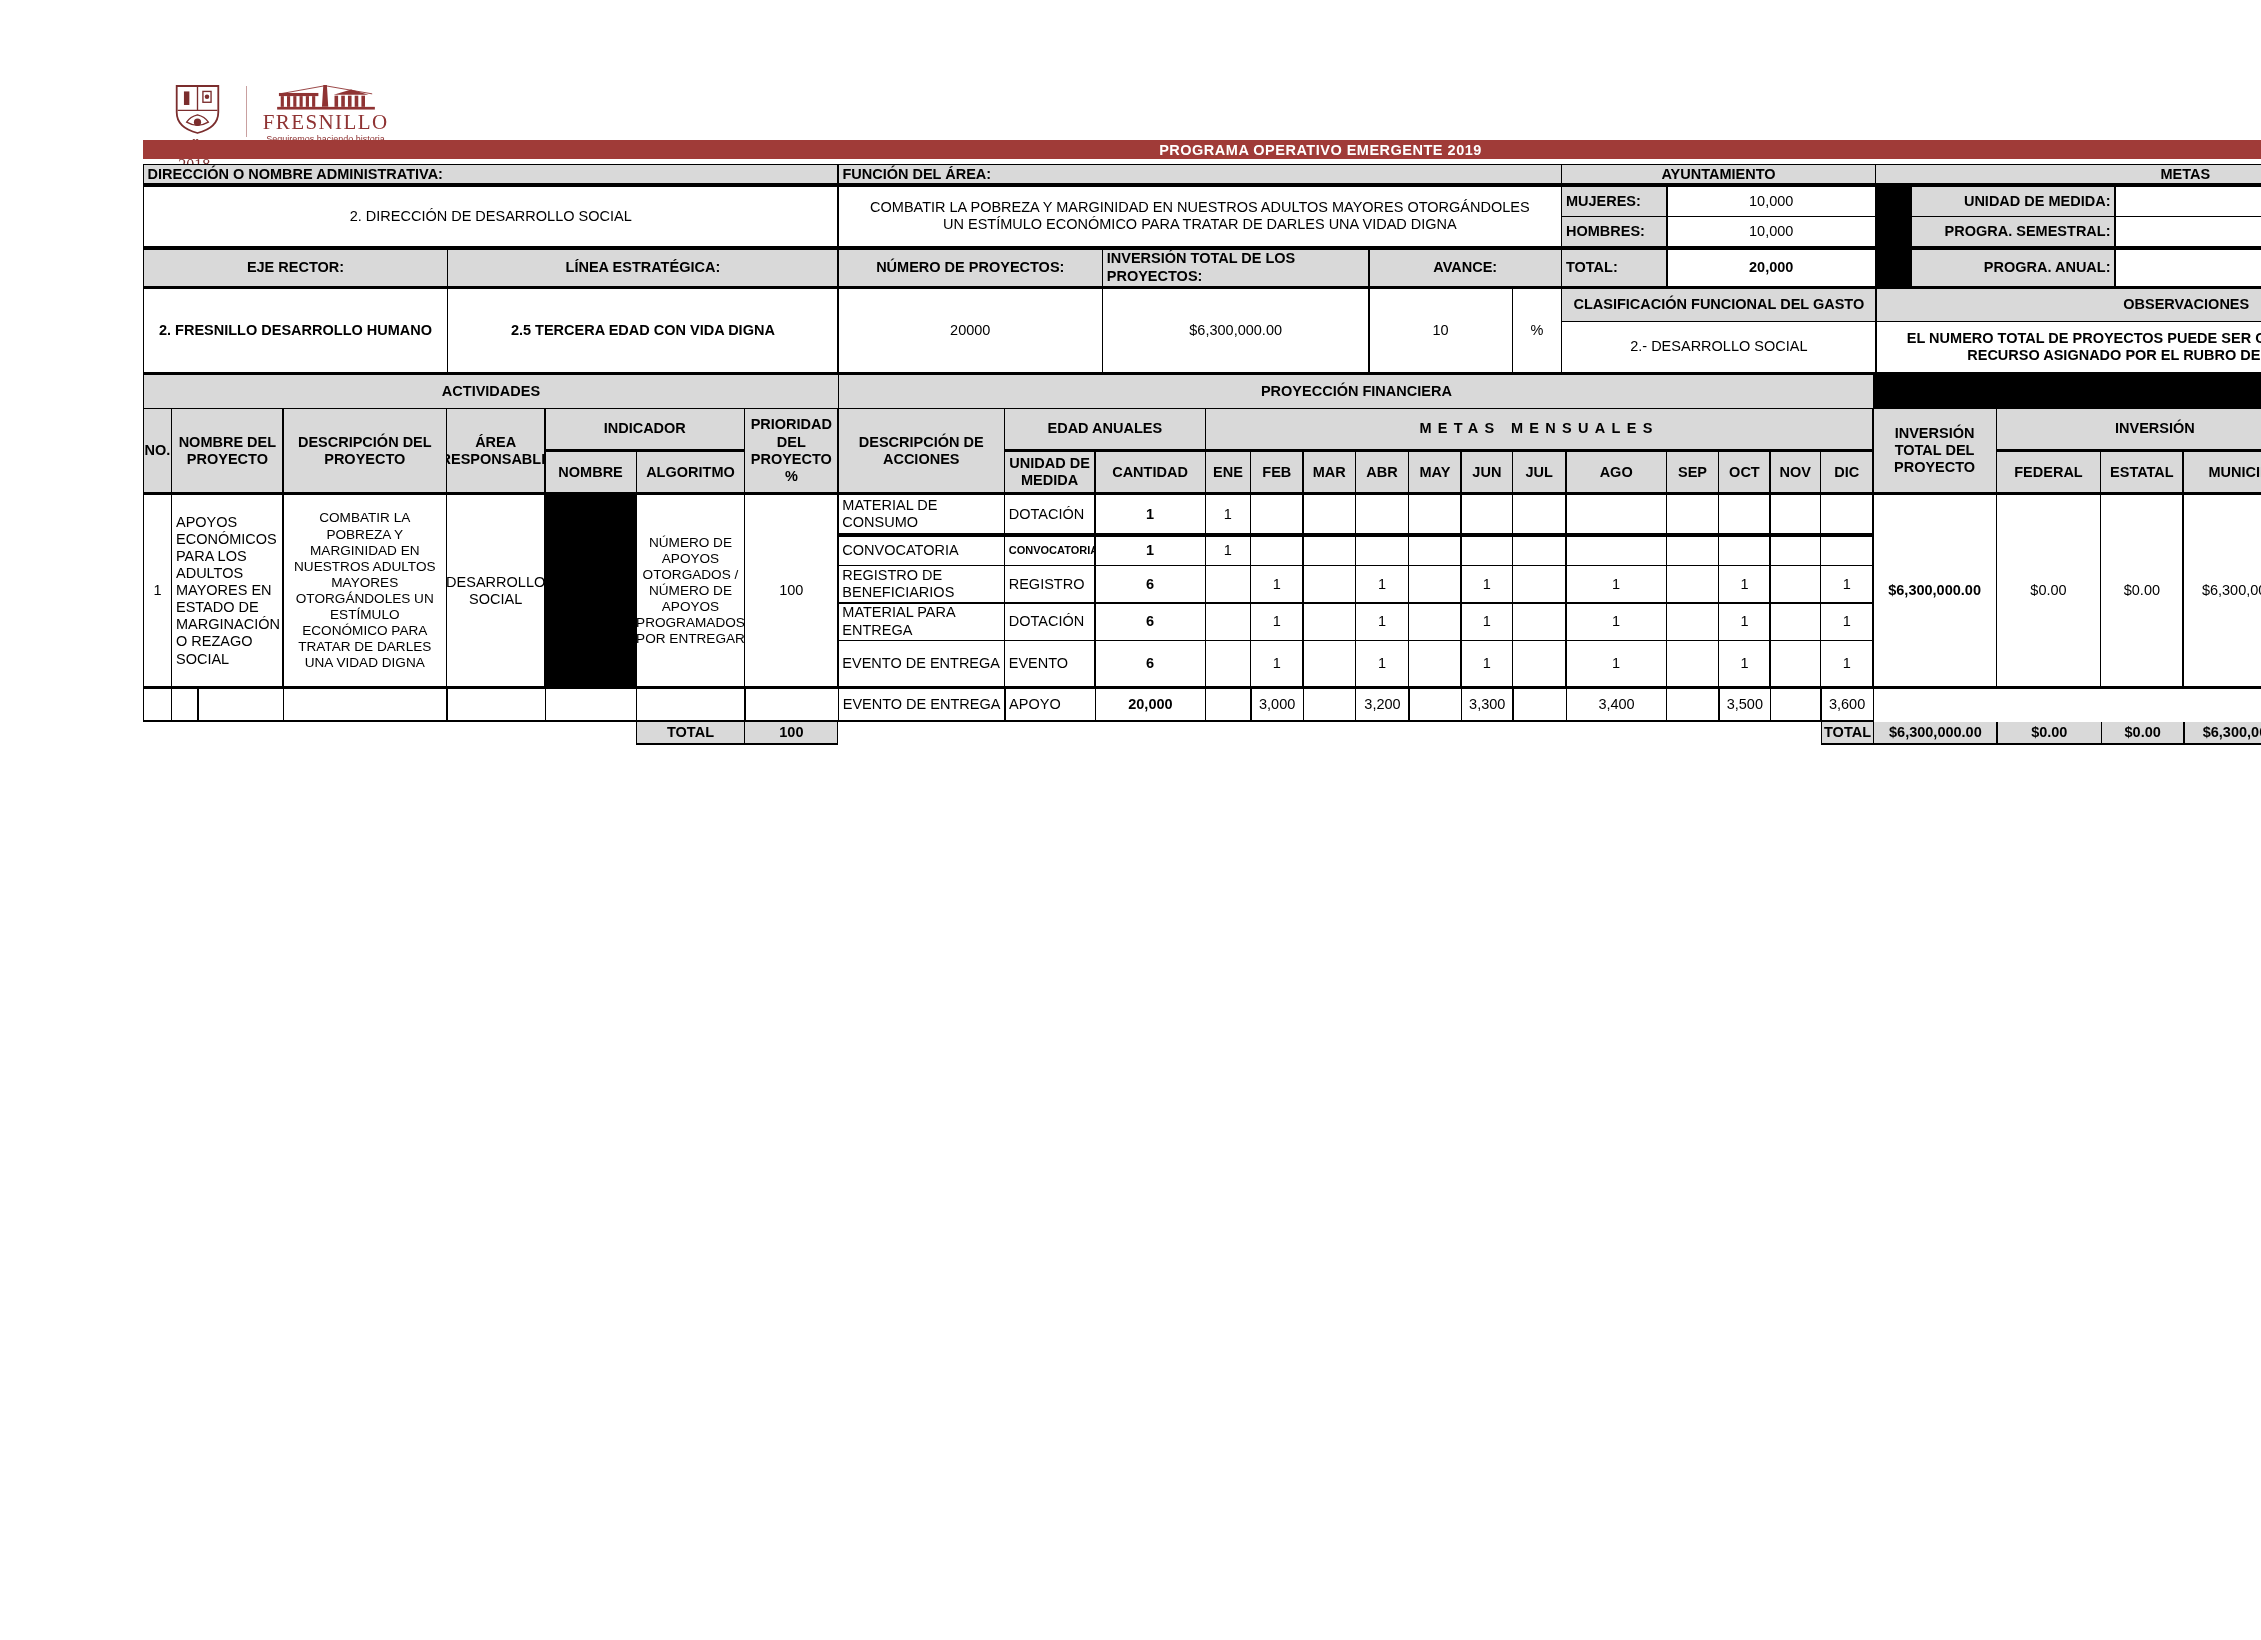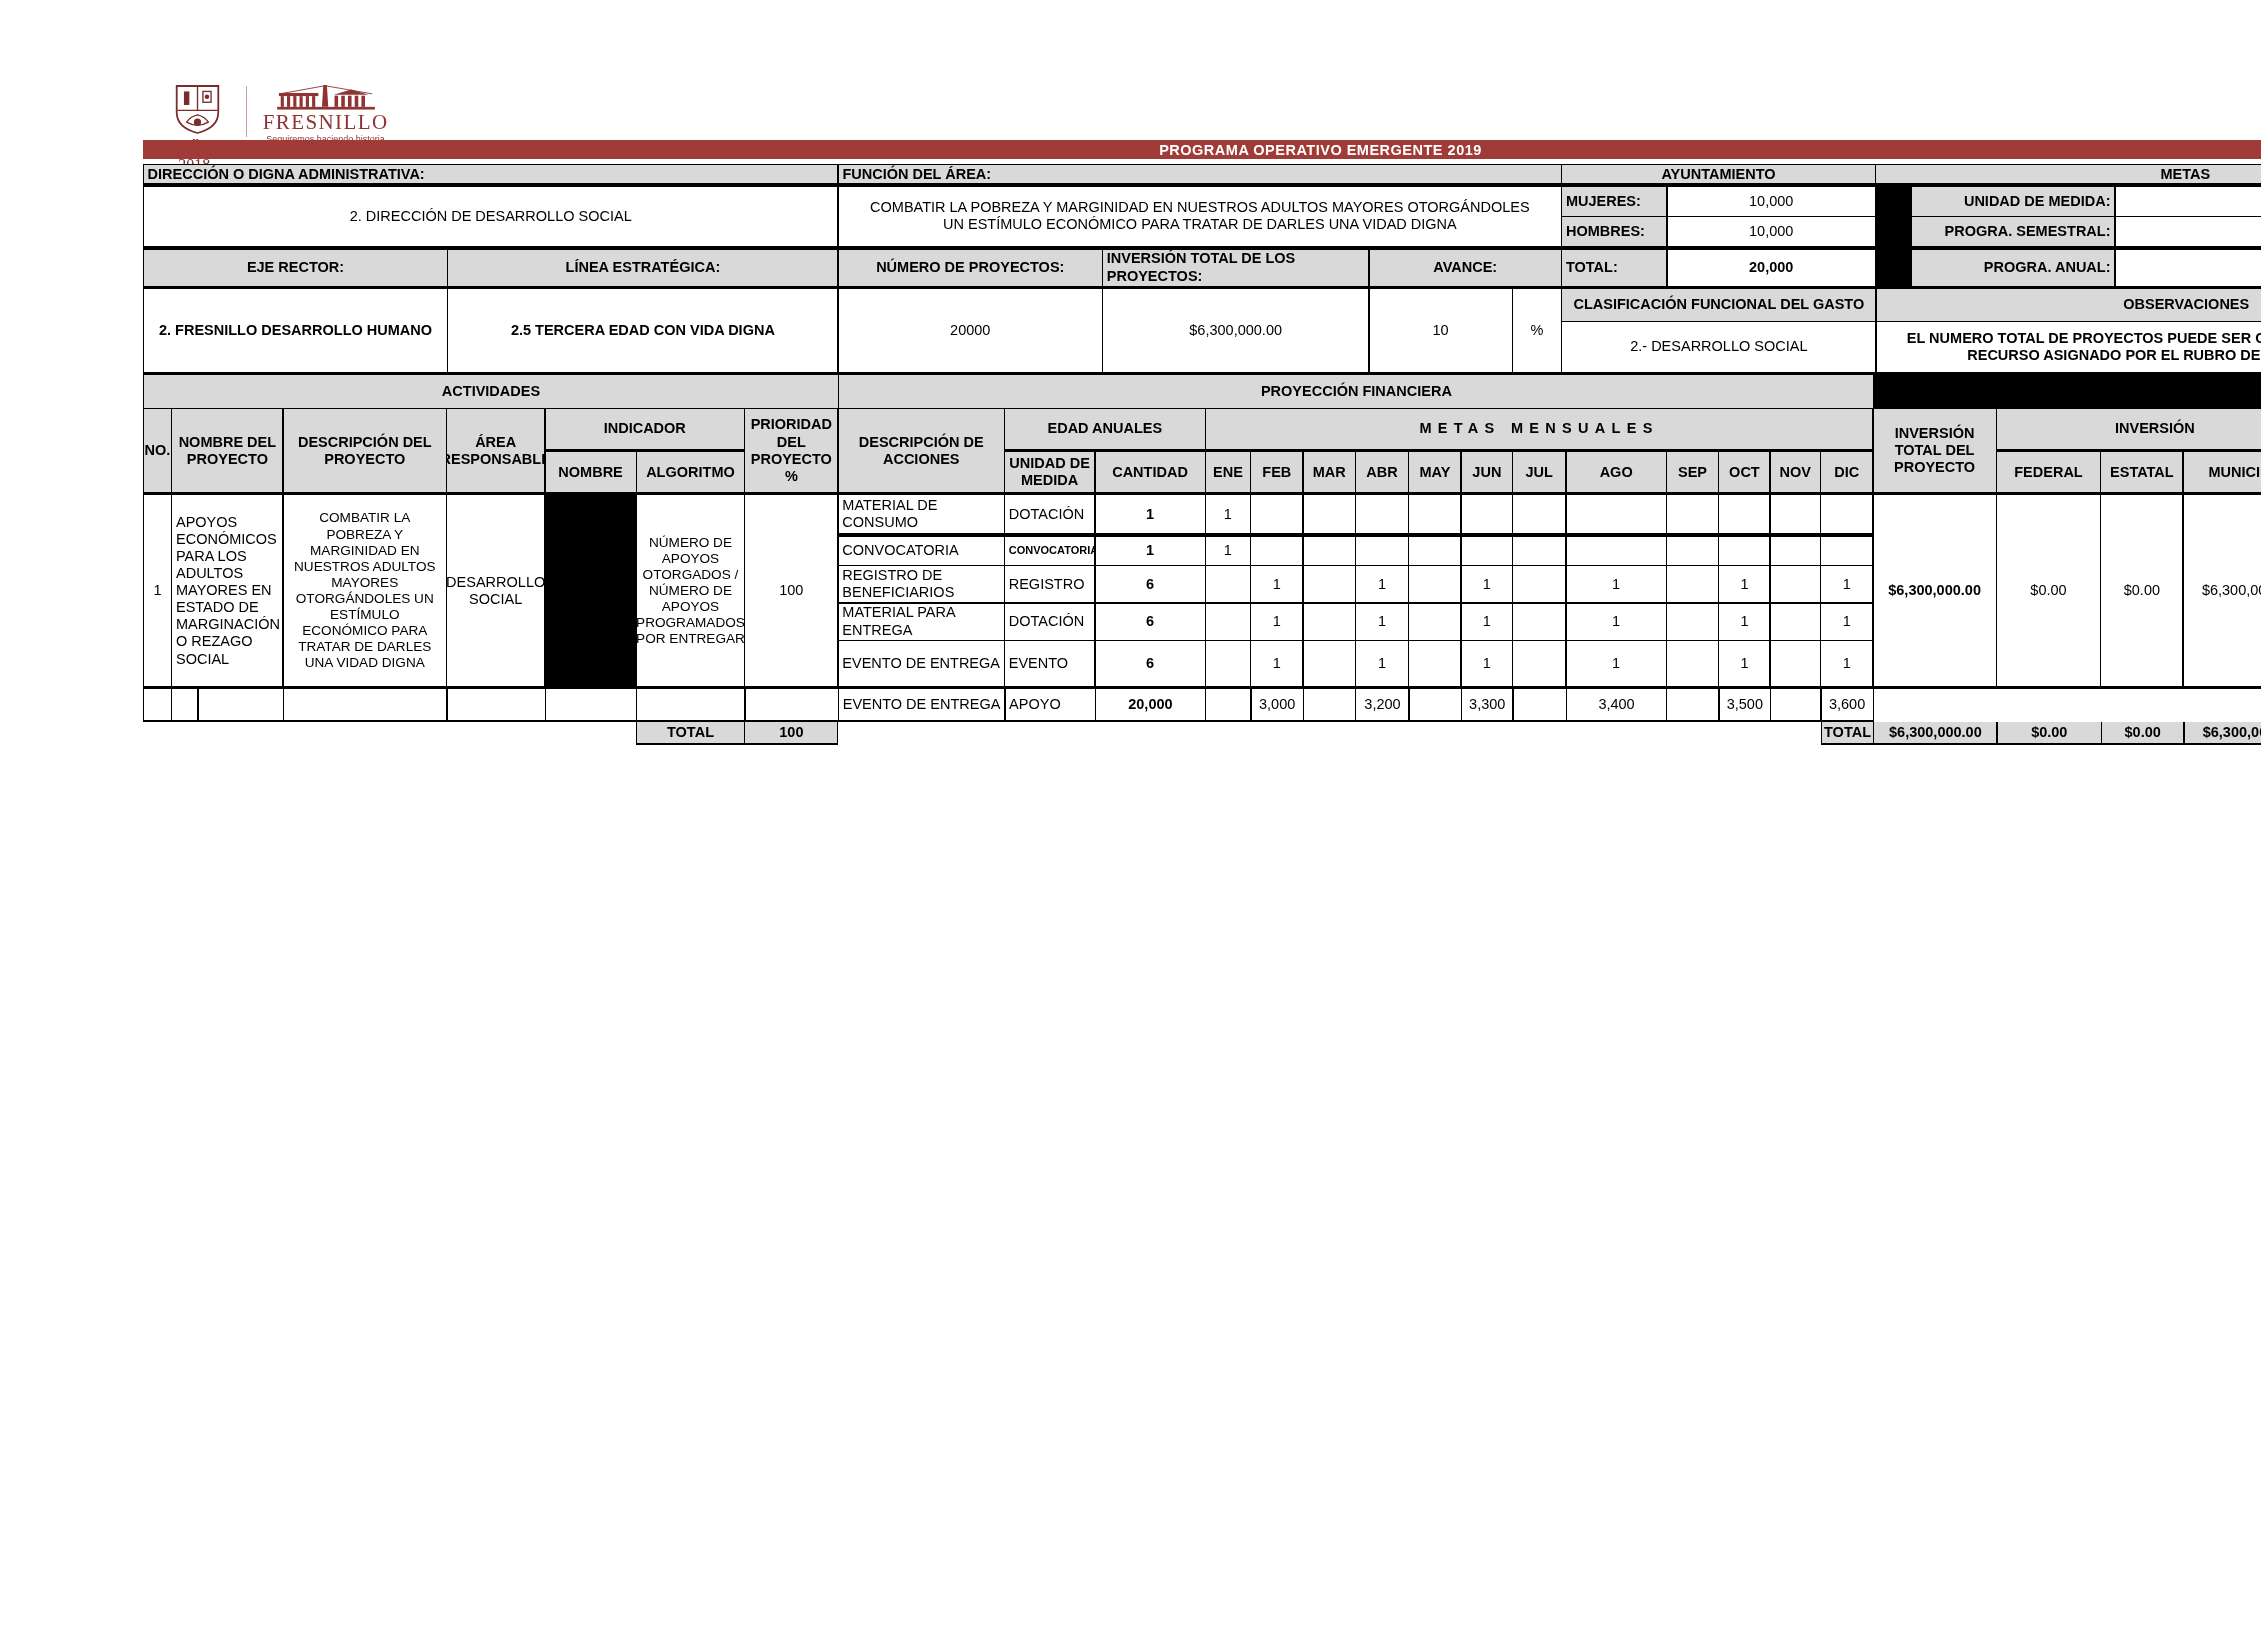--- a/index.html
+++ b/index.html
@@ -94,21 +94,21 @@
 </div>
 
 <div class="content">
 
   <div class="titlebar">
     <span>PROGRAMA OPERATIVO EMERGENTE 2019</span>
   </div>
   <div class="sp"></div>
 
   <div class="grid" id="g-top">
-    <div class="c g b l bbk" style="grid-area:1/1/2/3">DIRECCIÓN O DIGNA ADMINISTRATIVA:</div>
+    <div class="c g b l bbk" style="grid-area:1/1/2/3">DIRECCIÓN O NOMBRE ADMINISTRATIVA:</div>
     <div class="c g b l bbk" style="grid-area:1/3/2/7">FUNCIÓN DEL ÁREA:</div>
     <div class="c g b bbk" style="grid-area:1/7/2/9">AYUNTAMIENTO</div>
     <div class="c g b bbk" style="grid-area:1/9/2/11">METAS</div>
 
     <div class="c" style="grid-area:2/1/4/3">2. DIRECCIÓN DE DESARROLLO SOCIAL</div>
     <div class="c padw" style="grid-area:2/3/4/7">COMBATIR LA POBREZA Y MARGINIDAD EN NUESTROS ADULTOS MAYORES OTORGÁNDOLES UN ESTÍMULO ECONÓMICO PARA TRATAR DE DARLES UNA VIDAD DIGNA</div>
     <div class="c g b l" style="grid-area:2/7/3/8">MUJERES:</div>
     <div class="c" style="grid-area:2/8/3/9">10,000</div>
     <div class="c g b r" style="grid-area:2/9/3/10">UNIDAD DE MEDIDA:</div>
     <div class="c" style="grid-area:2/10/3/11">PROYECTO</div>

